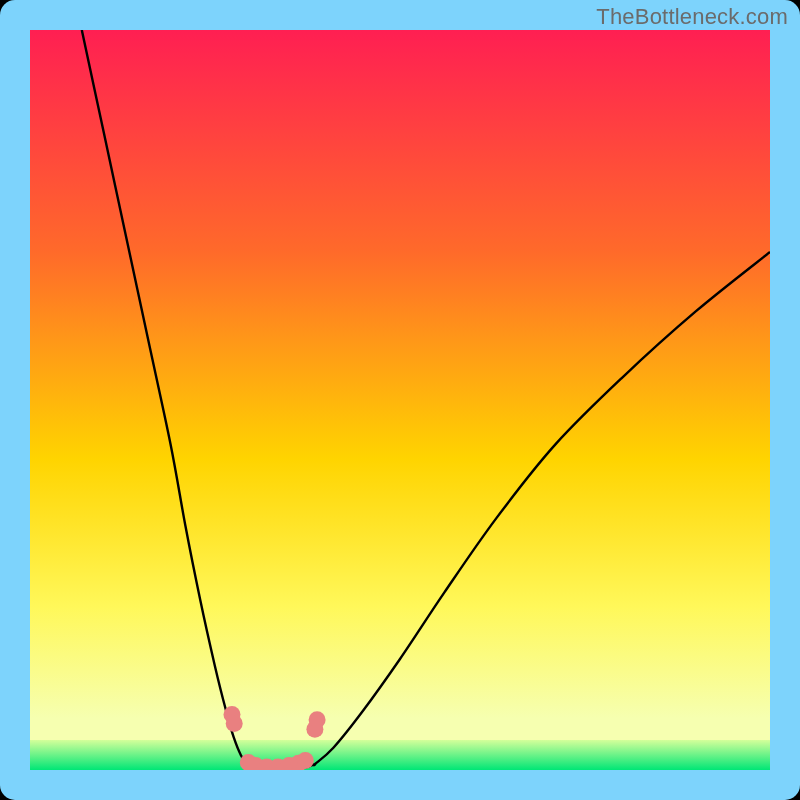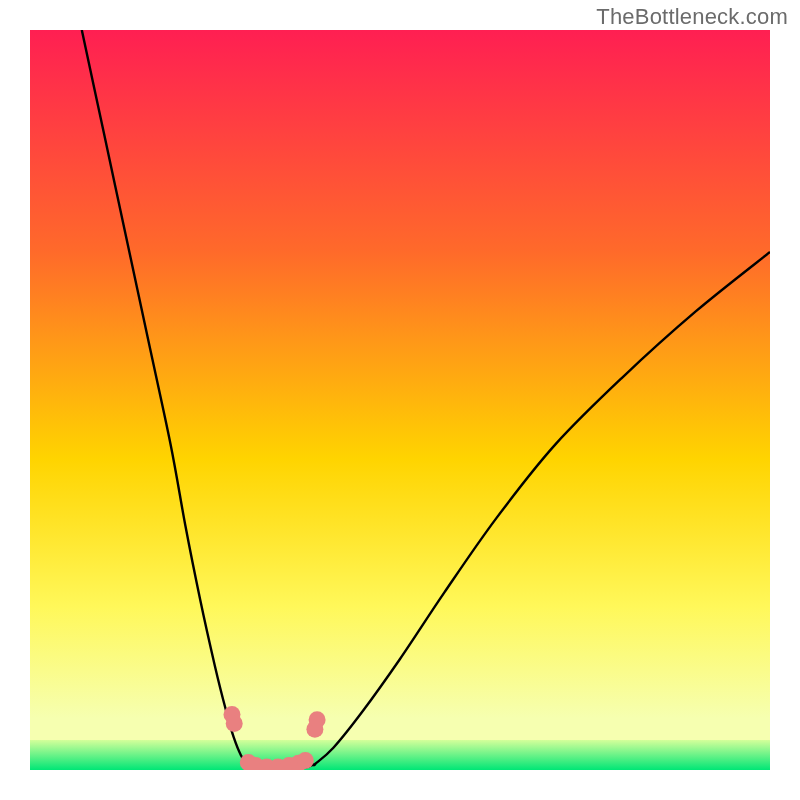--- a/index.html
+++ b/index.html
@@ -6,21 +6,22 @@
     margin: 0;
     padding: 0;
     width: 800px;
     height: 800px;
     background: #000;
     overflow: hidden;
   }
   .frame {
     position: absolute;
     inset: 0;
-    background: #ffffff;
+    background: #7dd3fc;
+    border-radius: 15px;
   }
   .plot {
     position: absolute;
     left: 30px;
     top: 30px;
     width: 740px;
     height: 740px;
     overflow: hidden;
   }
   .gradient {

